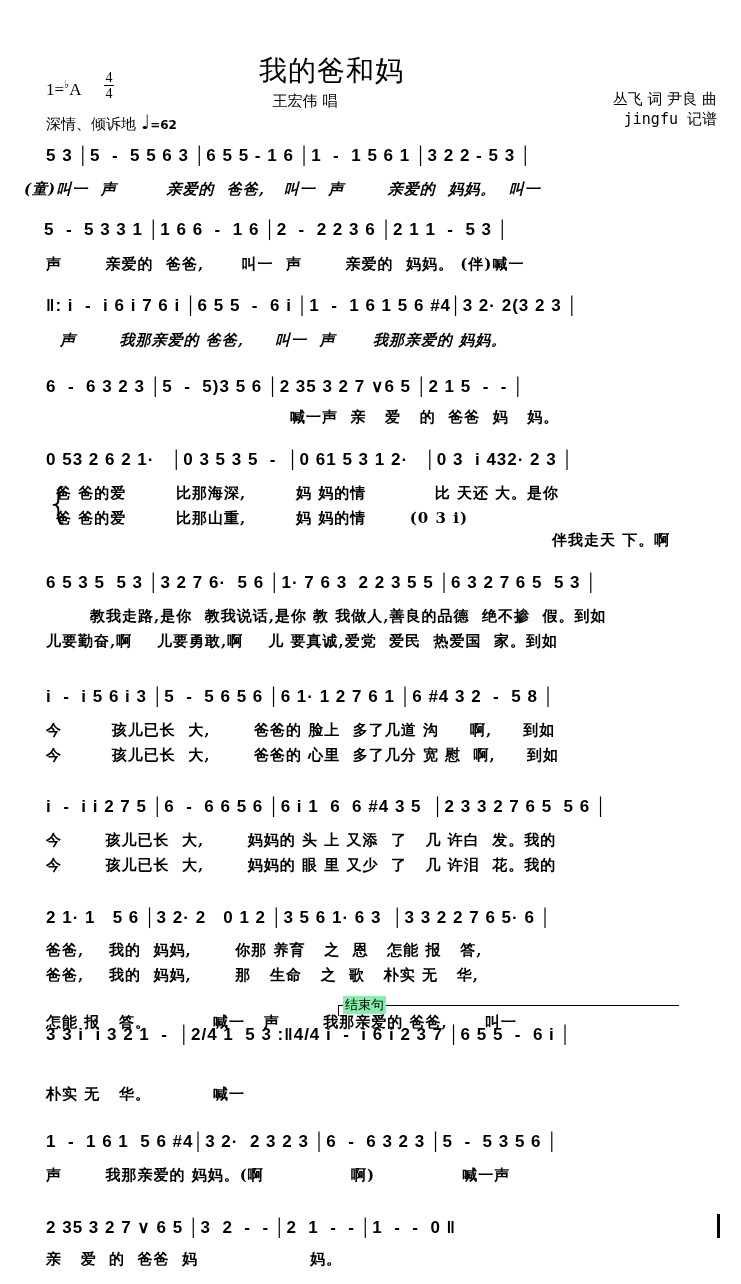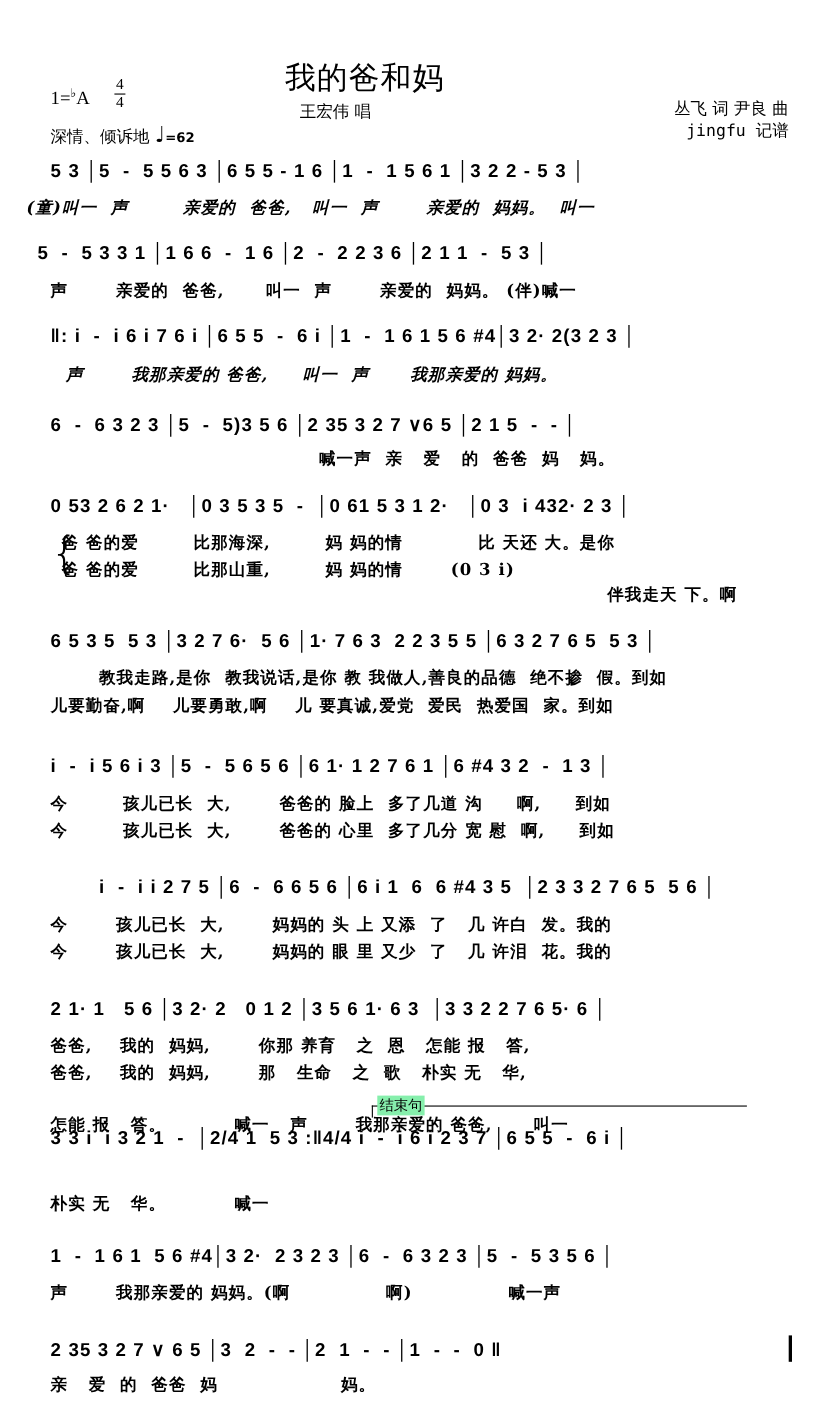--- a/index.html
+++ b/index.html
@@ -28,44 +28,44 @@
 <div class="abs singer">王宏伟 唱</div>
 <div class="abs key"><span>1=</span><sup>♭</sup><span>A</span></div>
 <div class="abs tsig"><div>4</div><div class="line"></div><div>4</div></div>
 <div class="abs mood"><span>深情、倾诉地</span> <span style="font-size:20px;">♩</span><span style="font-size:12px;font-weight:bold;">=62</span></div>
 <div class="abs credit">丛飞 词 尹良 曲</div>
 <div class="abs scribe">jingfu 记谱</div>
 
 <div class="abs notes" style="left:46px;top:146px;">5 3 │5  -  5 5 6 3 │6 5 5 - 1 6 │1  -  1 5 6 1 │3 2 2 - 5 3 │</div>
 <div class="abs lyric" style="left:24px;top:180px;font-style:italic;">(童)叫一  声        亲爱的  爸爸,   叫一  声       亲爱的  妈妈。  叫一</div>
 
-<div class="abs notes" style="left:34px;top:220px;">5  -  5 3 3 1 │1 6 6  -  1 6 │2  -  2 2 3 6 │2 1 1  -  5 3 │</div>
+<div class="abs notes" style="left:44px;top:220px;">5  -  5 3 3 1 │1 6 6  -  1 6 │2  -  2 2 3 6 │2 1 1  -  5 3 │</div>
 <div class="abs lyric" style="left:46px;top:255px;">声       亲爱的  爸爸,      叫一  声       亲爱的  妈妈。 (伴)喊一</div>
 
 <div class="abs notes" style="left:46px;top:296px;">‖: i  -  i 6 i 7 6 i │6 5 5  -  6 i │1  -  1 6 1 5 6 #4│3 2· 2(3 2 3 │</div>
 <div class="abs lyric" style="left:60px;top:331px;font-style:italic;">声       我那亲爱的 爸爸,     叫一  声      我那亲爱的 妈妈。</div>
 
 <div class="abs notes" style="left:46px;top:376px;">6  -  6 3 2 3 │5  -  5)3 5 6 │2 35 3 2 7 ∨6 5 │2 1 5  -  - │</div>
 <div class="abs lyric" style="left:290px;top:408px;">喊一声  亲   爱   的  爸爸  妈   妈。</div>
 
 <div class="abs notes" style="left:46px;top:450px;">0 53 2 6 2 1·   │0 3 5 3 5  -  │0 61 5 3 1 2·   │0 3  i 432· 2 3 │</div>
 <div class="abs lyric" style="left:56px;top:484px;">爸 爸的爱        比那海深,        妈 妈的情           比 天还 大。是你</div>
 <div class="abs lyric" style="left:56px;top:509px;">爸 爸的爱        比那山重,        妈 妈的情       (0 3 i)</div>
 <div class="abs lyric" style="left:552px;top:531px;">伴我走天 下。啊</div>
 <div class="abs" style="left:46px;top:480px;font-size:40px;line-height:46px;font-weight:100;">{</div>
 
 <div class="abs notes" style="left:46px;top:573px;">6 5 3 5  5 3 │3 2 7 6·  5 6 │1· 7 6 3  2 2 3 5 5 │6 3 2 7 6 5  5 3 │</div>
 <div class="abs lyric" style="left:46px;top:607px;margin-left:44px;">教我走路,是你  教我说话,是你 教 我做人,善良的品德  绝不掺  假。到如</div>
 <div class="abs lyric" style="left:46px;top:632px;">儿要勤奋,啊    儿要勇敢,啊    儿 要真诚,爱党  爱民  热爱国  家。到如</div>
 
-<div class="abs notes" style="left:46px;top:687px;">i  -  i 5 6 i 3 │5  -  5 6 5 6 │6 1· 1 2 7 6 1 │6 #4 3 2  -  1 3 │</div>
+<div class="abs notes" style="left:46px;top:687px;">i  -  i 5 6 i 3 │5  -  5 6 5 6 │6 1· 1 2 7 6 1 │6 #4 3 2  -  5 8 │</div>
 <div class="abs lyric" style="left:46px;top:721px;">今        孩儿已长  大,       爸爸的 脸上  多了几道 沟     啊,     到如</div>
 <div class="abs lyric" style="left:46px;top:746px;">今        孩儿已长  大,       爸爸的 心里  多了几分 宽 慰  啊,     到如</div>
 
-<div class="abs notes" style="left:46px;top:797px;margin-left:44px;">i  -  i i 2 7 5 │6  -  6 6 5 6 │6 i 1  6  6 #4 3 5  │2 3 3 2 7 6 5  5 6 │</div>
+<div class="abs notes" style="left:46px;top:797px;">i  -  i i 2 7 5 │6  -  6 6 5 6 │6 i 1  6  6 #4 3 5  │2 3 3 2 7 6 5  5 6 │</div>
 <div class="abs lyric" style="left:46px;top:831px;">今       孩儿已长  大,       妈妈的 头 上 又添  了   几 许白  发。我的</div>
 <div class="abs lyric" style="left:46px;top:856px;">今       孩儿已长  大,       妈妈的 眼 里 又少  了   几 许泪  花。我的</div>
 
 <div class="abs notes" style="left:46px;top:908px;">2 1· 1   5 6 │3 2· 2   0 1 2 │3 5 6 1· 6 3  │3 3 2 2 7 6 5· 6 │</div>
 <div class="abs lyric" style="left:46px;top:941px;">爸爸,    我的  妈妈,       你那 养育   之  恩   怎能 报   答,</div>
 <div class="abs lyric" style="left:46px;top:966px;">爸爸,    我的  妈妈,       那   生命   之  歌   朴实 无   华,</div>
 
 <div class="ending" style="left:338px;top:1005px;width:340px;">
     <span>结束句</span>
   </div>

